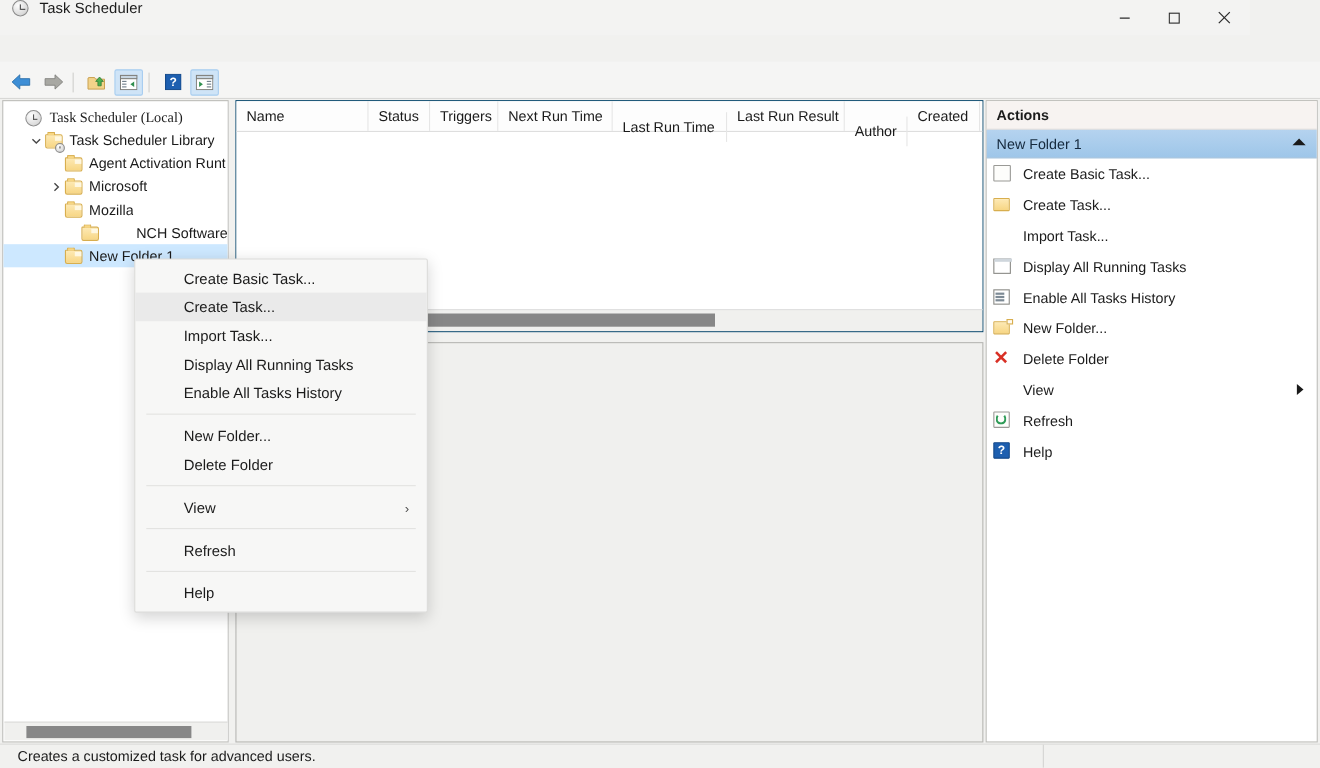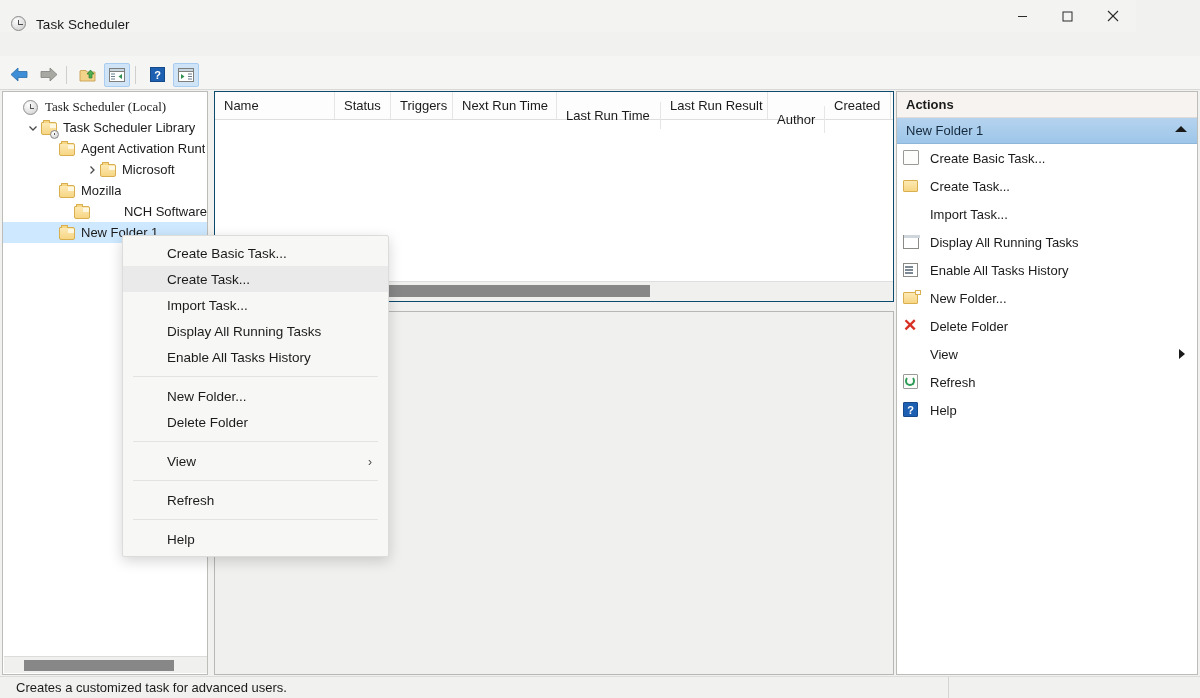--- a/index.html
+++ b/index.html
@@ -14,21 +14,21 @@
     position: relative;
     width: 1200px; height: 698px;
     background: #f1f1ef;
   }
 
   
   .titlebar {
     position: absolute; left: 0; top: 0;
     width: 1136px; height: 32px;
     background: #f3f3f2;
-    display: flex; align-items: flex-end;
+    display: flex; align-items: flex-start;
   }
   .title-icon {
     width: 16px; height: 16px;
     margin-left: 11px; margin-right: 9px;
     position: relative;
   }
   .clock-glyph {
     width: 15px; height: 15px; border-radius: 50%;
     border: 1.5px solid #8a8a8a;
     background: radial-gradient(circle at 35% 30%, #fdfdfd 0%, #d9d9d9 70%, #c2c2c2 100%);
@@ -464,21 +464,21 @@
           </div>
           <div class="tree-label">Task Scheduler Library</div>
         </div>
         <div class="tree-row" style="padding-left: 40px;">
           <div class="twisty"></div>
           <div class="tree-icon">
             <div class="folder white-tab"></div>
           </div>
           <div class="tree-label">Agent Activation Runt</div>
         </div>
-        <div class="tree-row" style="padding-left: 40px; margin-left: 41px;">
+        <div class="tree-row" style="padding-left: 40px;">
           <div class="twisty">
             <svg width="10" height="10" viewBox="0 0 10 10">
               <path d="M3.5 1.5 L7 5 L3.5 8.5" fill="none" stroke="#4a4a4a" stroke-width="1.3"></path>
             </svg>
           </div>
           <div class="tree-icon">
             <div class="folder white-tab"></div>
           </div>
           <div class="tree-label">Microsoft</div>
         </div>

